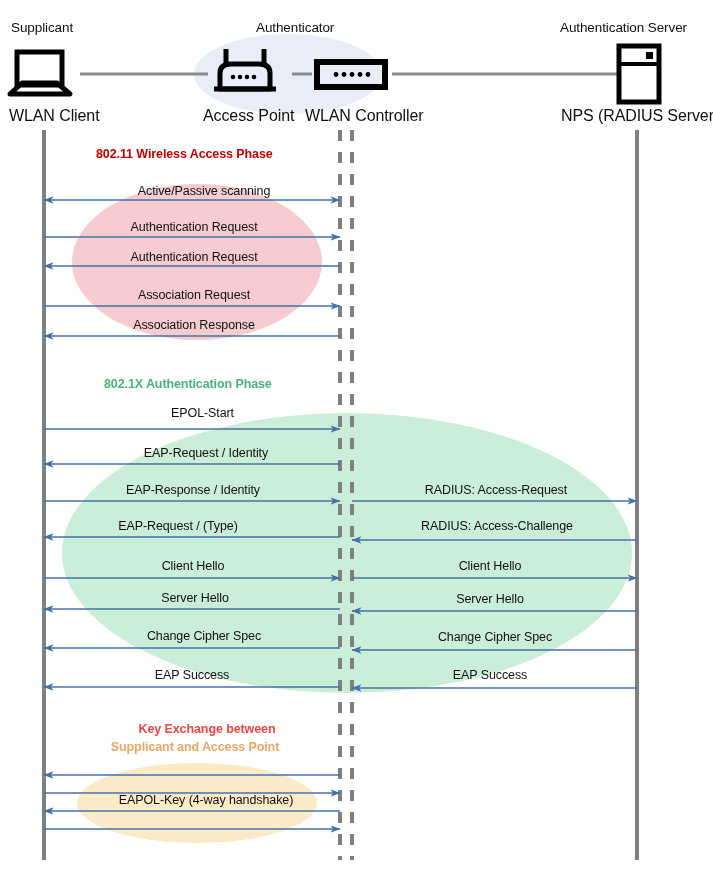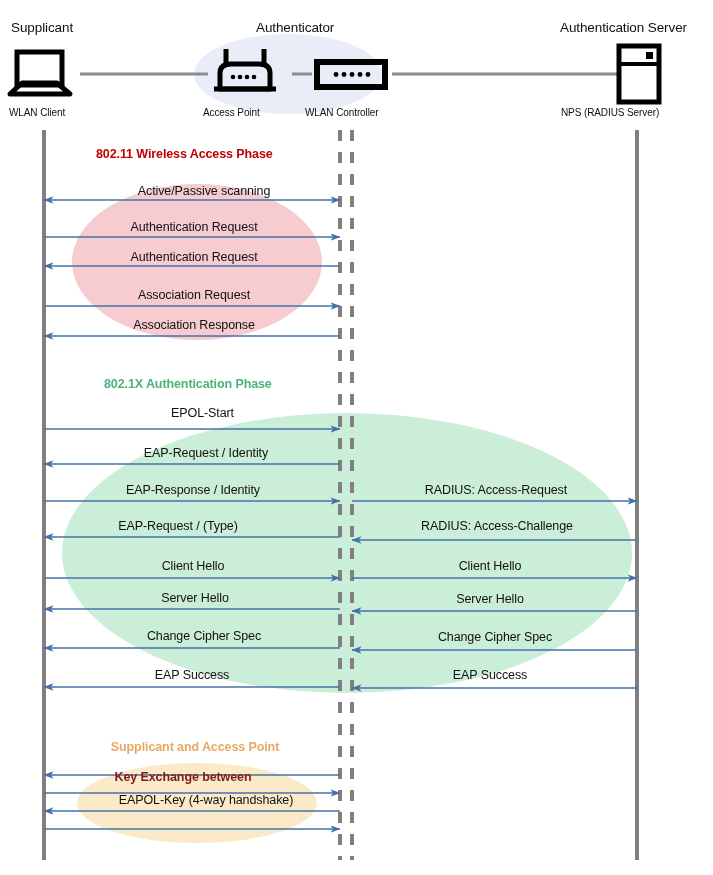--- a/index.html
+++ b/index.html
@@ -26,21 +26,21 @@
   }
   .hdr-label {
     position: absolute;
     font-size: 13.5px;
     color: #101010;
     white-space: nowrap;
     letter-spacing: -0.1px;
   }
   .node-label {
     position: absolute;
-    font-size: 10px;
+    font-size: 16px;
     color: #101010;
     white-space: nowrap;
     letter-spacing: -0.1px;
   }
   .phase-label {
     position: absolute;
     font-size: 12.5px;
     font-weight: bold;
     white-space: nowrap;
     text-align: center;
@@ -153,21 +153,21 @@
   <div class="hdr-label" style="left:256px; top:20px;">Authenticator</div>
   <div class="hdr-label" style="left:560px; top:20px;text-align:right;">Authentication Server</div>
 
   <div class="node-label" style="left:9px; top:107px;">WLAN Client</div>
   <div class="node-label" style="left:203px; top:107px;">Access Point</div>
   <div class="node-label" style="left:305px; top:107px;">WLAN Controller</div>
   <div class="node-label" style="left:561px; top:107px;">NPS (RADIUS Server)</div>
 
   <div class="phase-label" style="left:96px; top:147px; color:#c00000;">802.11 Wireless Access Phase</div>
   <div class="phase-label" style="left:104px; top:377px; color:#4ab37a;">802.1X Authentication Phase</div>
-  <div class="phase-label" style="left:88px; top:722px; width:190px; color:#7f1d1d;margin-top:48px;">Key Exchange between</div>
+  <div class="phase-label" style="left:112px; top:722px; width:190px; color:#ef4444;">Key Exchange between</div>
   <div class="phase-label" style="left:100px; top:740px; width:190px; color:#e8a766;">Supplicant and Access Point</div>
 
   <div class="msg-label" style="left:204px; top:184px;">Active/Passive scanning</div>
   <div class="msg-label" style="left:194px; top:220px;">Authentication Request</div>
   <div class="msg-label" style="left:194px; top:250px;">Authentication Request</div>
   <div class="msg-label" style="left:194px; top:288px;">Association Request</div>
   <div class="msg-label" style="left:194px; top:318px;">Association Response</div>
 
   <div class="msg-label" style="left:195px; top:406px;padding-left:15px;">EPOL-Start</div>
   <div class="msg-label" style="left:206px; top:446px;">EAP-Request / Identity</div>

